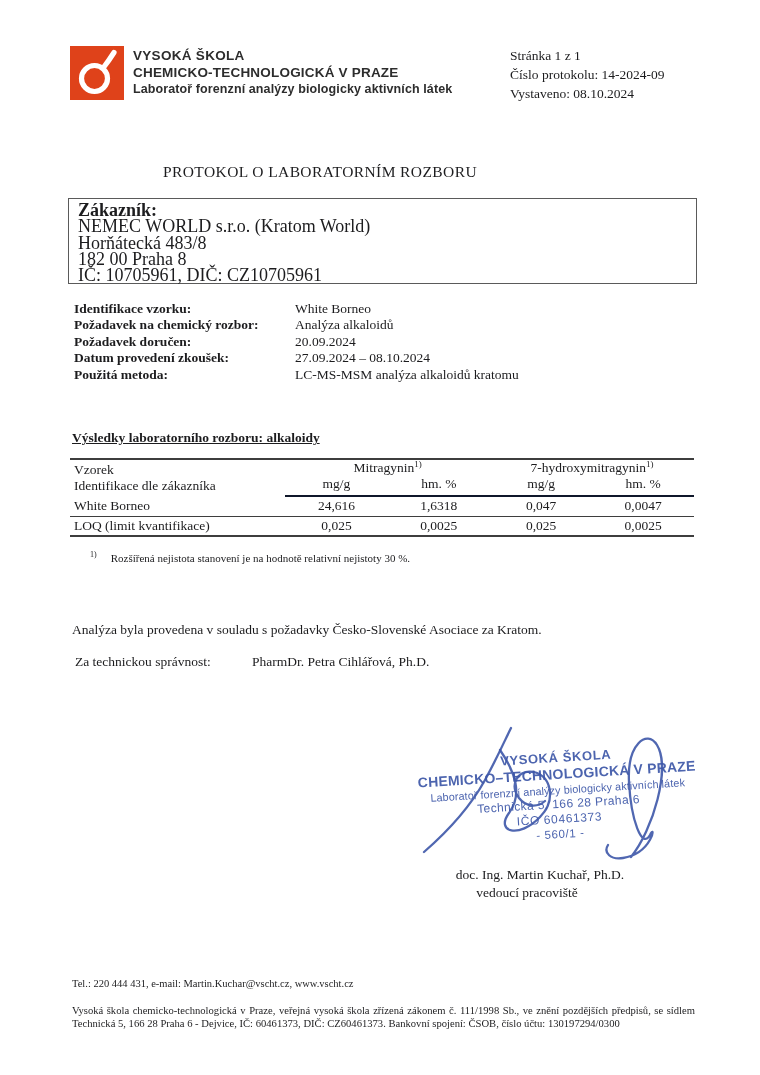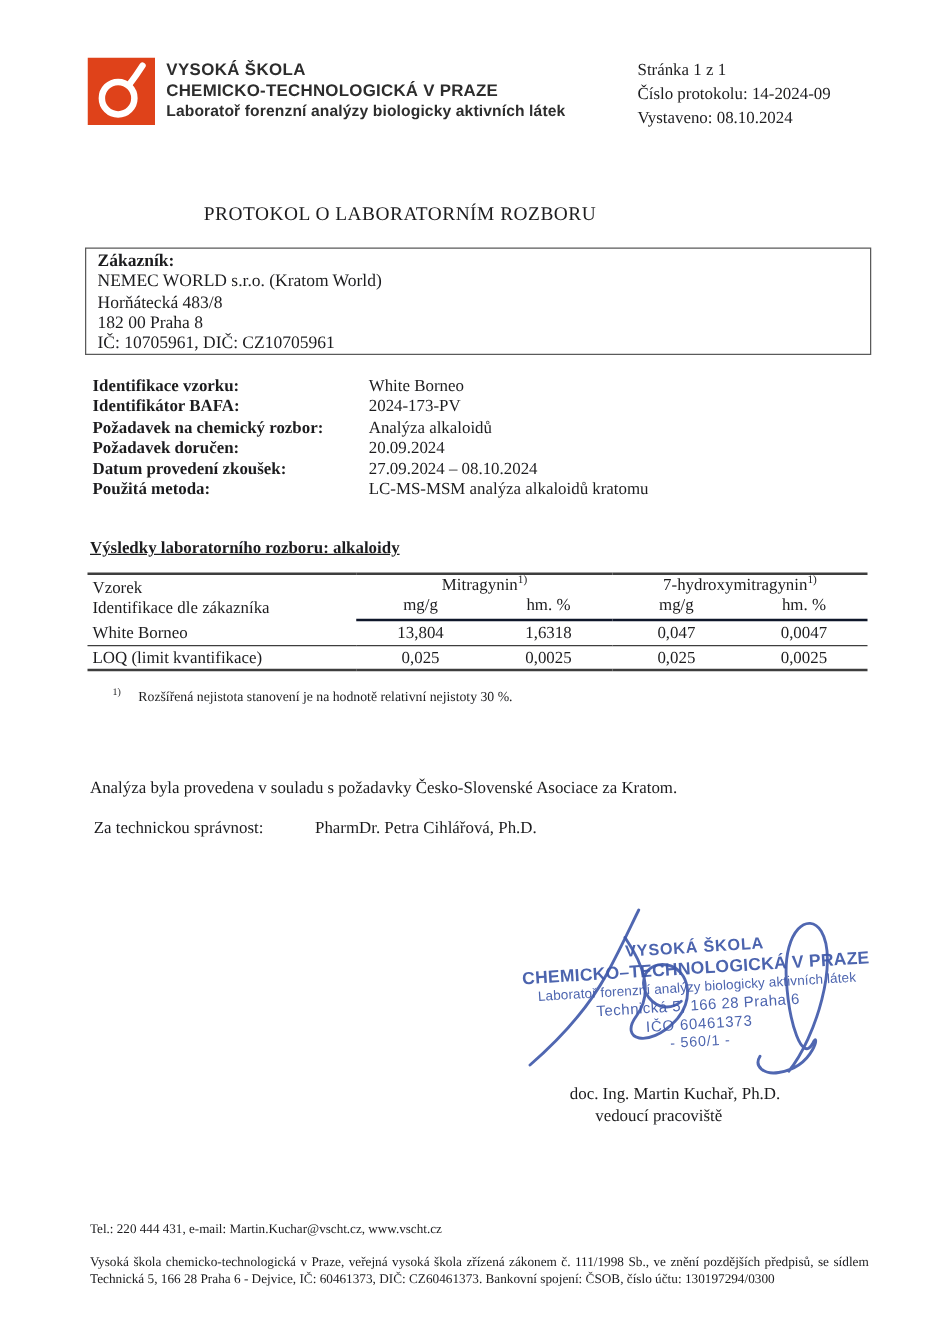--- a/index.html
+++ b/index.html
@@ -21,21 +21,21 @@
   .org{left:133px;top:47px;font-family:"Liberation Sans",sans-serif;font-weight:bold;color:#2d2d2d;}
   .org-l1{font-size:13.5px;line-height:17px;letter-spacing:.3px;}
   .org-l2{font-size:13.5px;line-height:17px;letter-spacing:.2px;}
   .org-l3{font-size:12.5px;line-height:17px;letter-spacing:.1px;}
   .meta{left:510px;top:46px;font-size:13.5px;line-height:19px;}
 
   
   .title{left:0;top:163px;width:640px;text-align:center;font-size:15.5px;letter-spacing:.4px;}
 
   
-  .customer{left:68px;top:198px;width:629px;height:86px;border:1px solid #5a5a5a;padding:3px 9px;font-size:14px;line-height:16.3px;}
+  .customer{left:68px;top:198px;width:629px;height:86px;border:1px solid #5a5a5a;padding:3px 9px;font-size:18px;line-height:16.3px;}
   .customer .cap{font-weight:bold;}
 
   
   .ident{left:74px;top:301px;font-size:13.5px;}
   .ident-row{display:flex;line-height:16.4px;}
   .ident-row .lab{width:221px;font-weight:bold;}
 
   
   .res-head{left:72px;top:430px;font-size:13.5px;font-weight:bold;text-decoration:underline;}
   table.res{left:70px;top:458px;width:624px;border-collapse:collapse;font-size:13.5px;position:absolute;}
@@ -110,24 +110,20 @@
   <div>182 00 Praha 8</div>
   <div>IČ: 10705961, DIČ: CZ10705961</div>
 </div>
 
 <div class="abs ident">
   <div class="ident-row">
     <span class="lab">Identifikace vzorku:</span>
     <span>White Borneo</span>
   </div>
   <div class="ident-row">
-    <span class="lab">Identifikátor BAFA:</span>
-    <span>2024-173-PV</span>
-  </div>
-  <div class="ident-row">
     <span class="lab">Požadavek na chemický rozbor:</span>
     <span>Analýza alkaloidů</span>
   </div>
   <div class="ident-row">
     <span class="lab">Požadavek doručen:</span>
     <span>20.09.2024</span>
   </div>
   <div class="ident-row">
     <span class="lab">Datum provedení zkoušek:</span>
     <span>27.09.2024 – 08.10.2024</span>
@@ -162,21 +158,21 @@
     </td>
   </tr>
   <tr class="units">
     <td>mg/g</td>
     <td>hm. %</td>
     <td>mg/g</td>
     <td>hm. %</td>
   </tr>
   <tr class="data">
     <td>White Borneo</td>
-    <td>13,804</td>
+    <td>24,616</td>
     <td>1,6318</td>
     <td>0,047</td>
     <td>0,0047</td>
   </tr>
   <tr class="data last">
     <td>LOQ (limit kvantifikace)</td>
     <td>0,025</td>
     <td>0,0025</td>
     <td>0,025</td>
     <td>0,0025</td>

